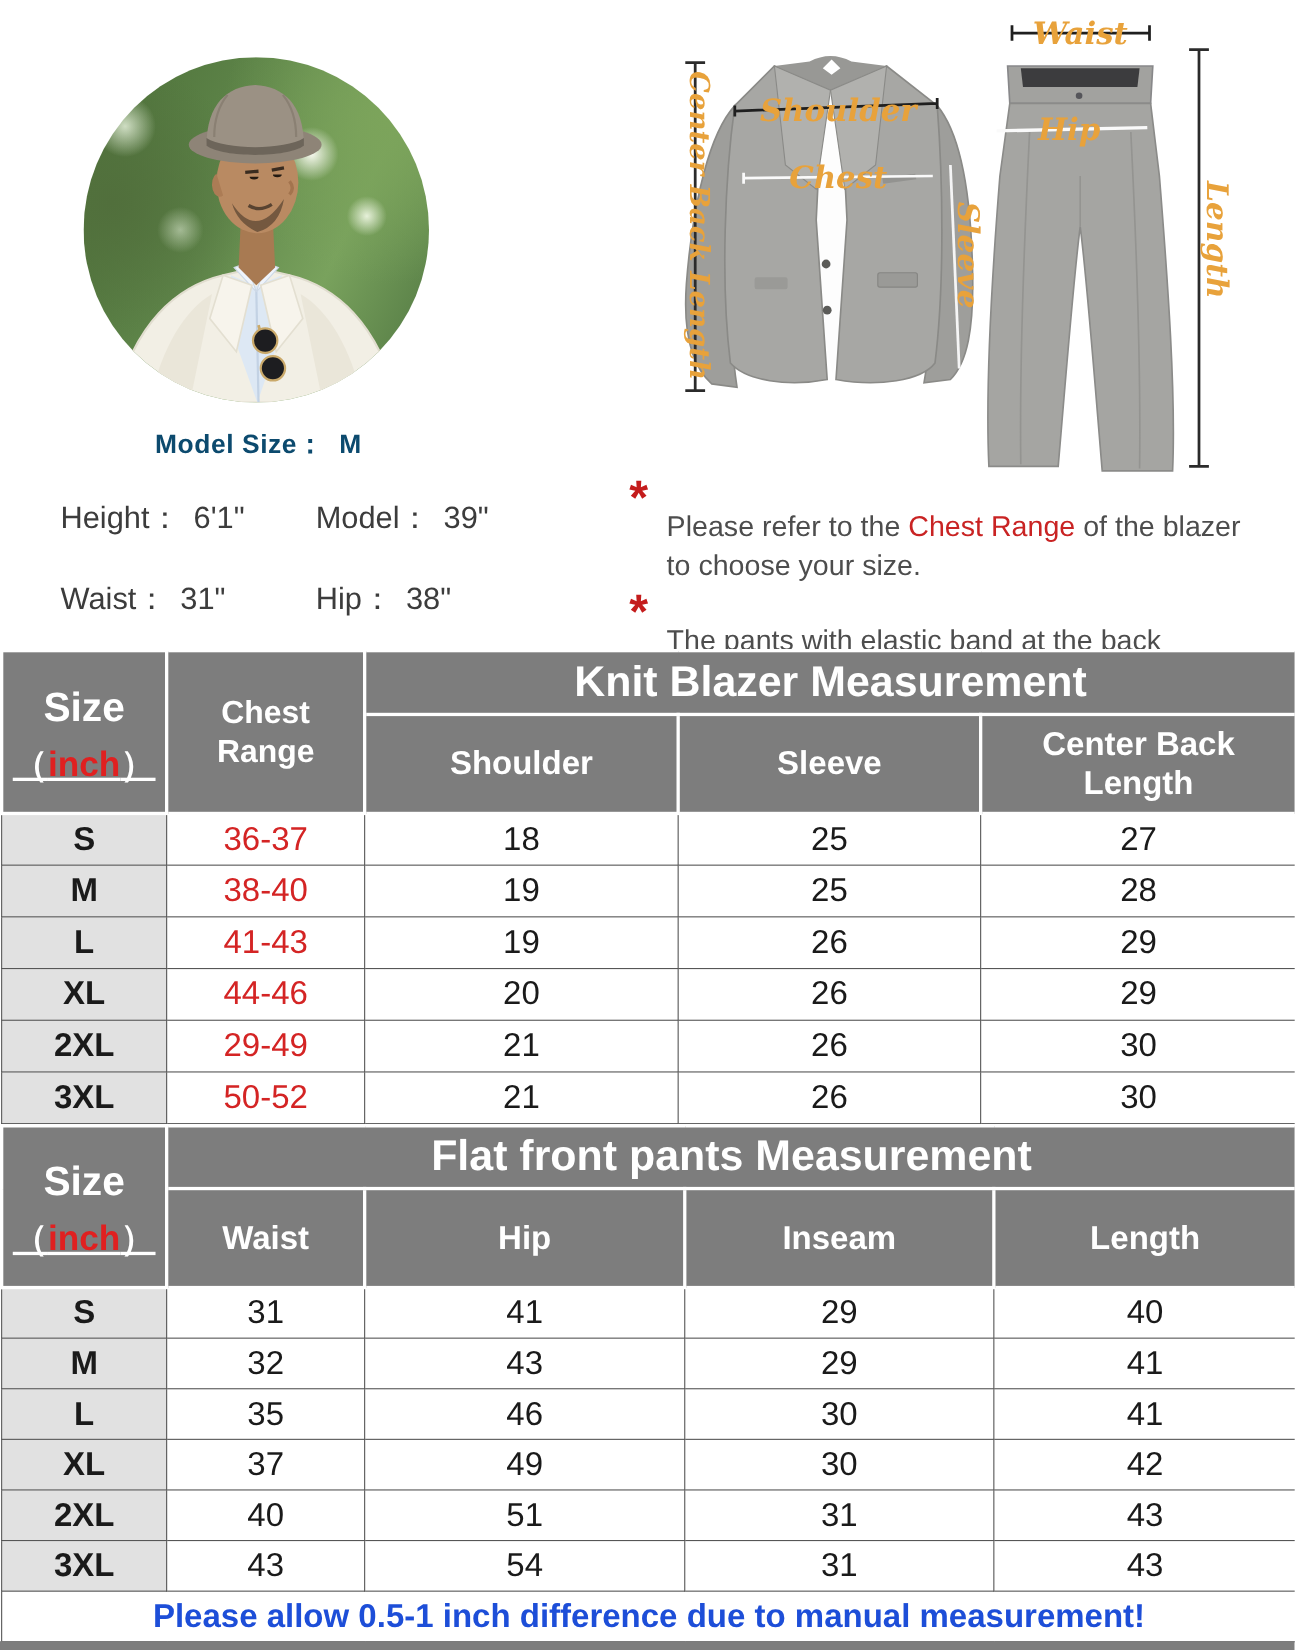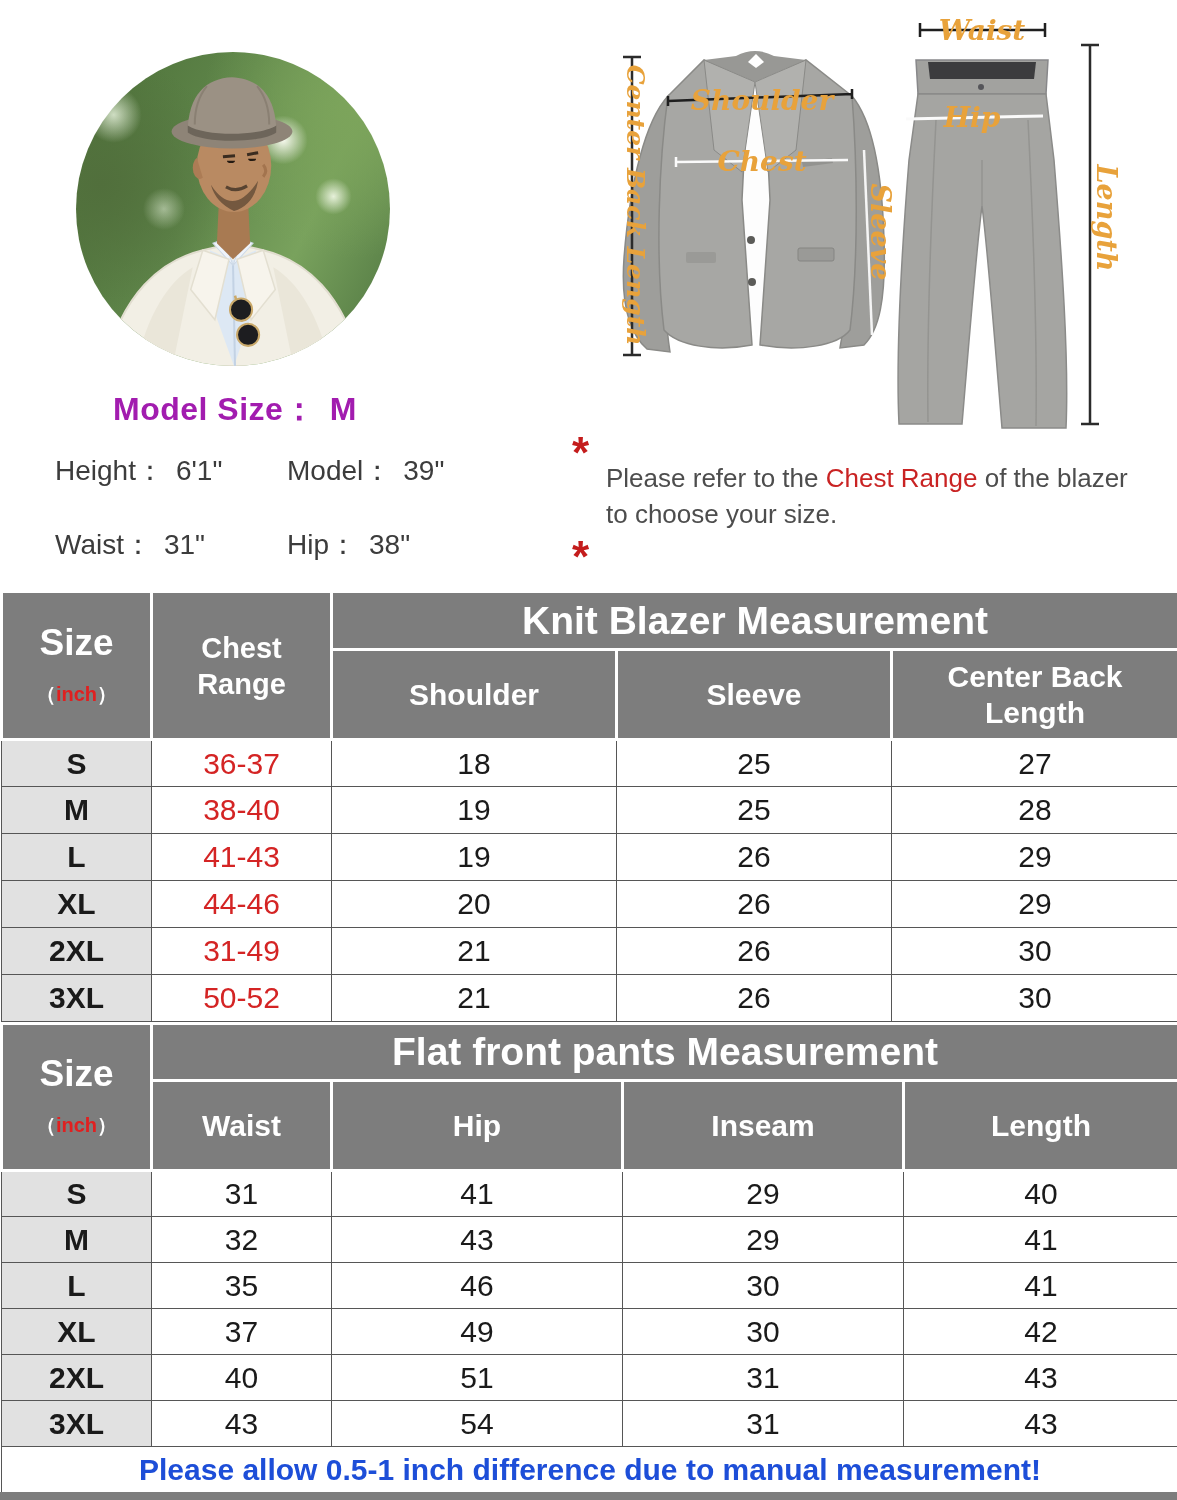--- a/index.html
+++ b/index.html
@@ -17,21 +17,21 @@
       radial-gradient(circle 26px at 82% 46%, rgba(250,255,240,.85), rgba(250,255,240,0) 70%),
       radial-gradient(circle 40px at 12% 20%, rgba(238,248,228,.8), rgba(238,248,228,0) 70%),
       radial-gradient(circle 30px at 28% 50%, rgba(240,250,230,.5), rgba(240,250,230,0) 70%),
       radial-gradient(circle 150px at 88% 18%, #7ca45b, rgba(124,164,91,0)),
       radial-gradient(circle 130px at 8% 42%, #516f3c, rgba(81,111,60,0)),
       linear-gradient(115deg, #4c6f38 0%, #5f864a 40%, #79a25d 68%, #4e7440 100%);
   }
   .photo-circle svg { display: block; width: 100%; height: 100%; }
 
   .model-size-line { position: absolute; left: 0; top: 388px; width: 470px; text-align: center;
-    font-size: 32px; font-weight: bold; color: #a21caf; letter-spacing: .5px; }
+    font-size: 24px; font-weight: bold; color: #0c4a6e; letter-spacing: .5px; }
   .model-size-line .size-value { margin-left: 14px; }
 
   .model-stats { position: absolute; left: 55px; top: 452px; width: 490px;
     display: grid; grid-template-columns: 232px auto; row-gap: 36px; font-size: 28px; color: #3c3c3c; }
   .model-stats .stat .stat-value { margin-left: 12px; }
 
   .notes { position: absolute; left: 572px; top: 436px; width: 590px; display: flex; flex-direction: column; gap: 8px; }
   .note { display: flex; align-items: flex-start; }
   .note .star { color: #c41c1c; font-size: 44px; line-height: 34px; font-weight: bold; width: 34px; flex: 0 0 34px; }
   .note .note-text { font-size: 26px; line-height: 36px; color: #4d4d4d; margin-top: 24px; }
@@ -43,21 +43,21 @@
   .mlabel { font-family: "DejaVu Serif", "Liberation Serif", serif; font-style: italic; font-weight: bold; fill: #E8A23B; }
 
   
   .tables { position: absolute; left: 0; top: 590px; width: 1177px; }
   table { border-collapse: collapse; table-layout: fixed; width: 1177px; background: #fff; }
   th { background: #7d7d7d; color: #fff; font-weight: bold; border: 3px solid #ffffff; text-align: center; vertical-align: middle; }
   td { border: 1px solid #565656; text-align: center; vertical-align: middle; font-size: 30px; color: #1a1a1a; background: #fff; }
   td.size-cell { background: #e1e1e1; font-weight: bold; }
   td.red-cell { color: #d42424; margin-left: 38px; }
   .size-th .size-word { display: block; font-size: 37px; line-height: 40px; }
-  .size-th .size-unit { display: block; font-size: 20px; line-height: 30px; margin-top: 16px; }
+  .size-th .size-unit { display: block; font-size: 32px; line-height: 30px; margin-top: 16px; text-decoration: underline; }
   .size-th .unit-red { color: #e02020; }
   .th-title { font-size: 39px; }
   .th-sub { font-size: 30px; line-height: 36px; padding: 0 14px; }
   .th-chest-range { font-size: 29px; line-height: 36px; padding: 0 24px; }
   tr.span-row-1 th { height: 58px; }
   tr.span-row-2 th { height: 90px; }
   tr.span-row-1p th { height: 57px; }
   table.blazer td { height: 47px; }
   table.pants td { height: 46px; }
   td.footer-note { font-weight: bold; font-size: 30px; height: 46px; color: #1d4ed8; }
@@ -182,21 +182,21 @@
     <div class="note">
       <span class="star">*</span>
       <div class="note-text">
         <span>Please refer to the </span><span class="highlight">Chest Range</span><span> of the blazer</span><br>
         <span>to choose your size.</span>
       </div>
     </div>
     <div class="note">
       <span class="star">*</span>
       <div class="note-text">
-        <br>
+        <span>The pants with elastic band at the back</span><br>
         <span>to fit your waist.</span>
       </div>
     </div>
   </div>
 </div>
 
 <div class="tables">
 
   <table class="blazer">
     <colgroup>
@@ -243,21 +243,21 @@
     </tr>
     <tr>
       <td class="size-cell">XL</td>
       <td class="red-cell">44-46</td>
       <td>20</td>
       <td>26</td>
       <td>29</td>
     </tr>
     <tr>
       <td class="size-cell">2XL</td>
-      <td class="red-cell">31-49</td>
+      <td class="red-cell">29-49</td>
       <td>21</td>
       <td>26</td>
       <td>30</td>
     </tr>
     <tr>
       <td class="size-cell">3XL</td>
       <td class="red-cell">50-52</td>
       <td>21</td>
       <td>26</td>
       <td>30</td>

